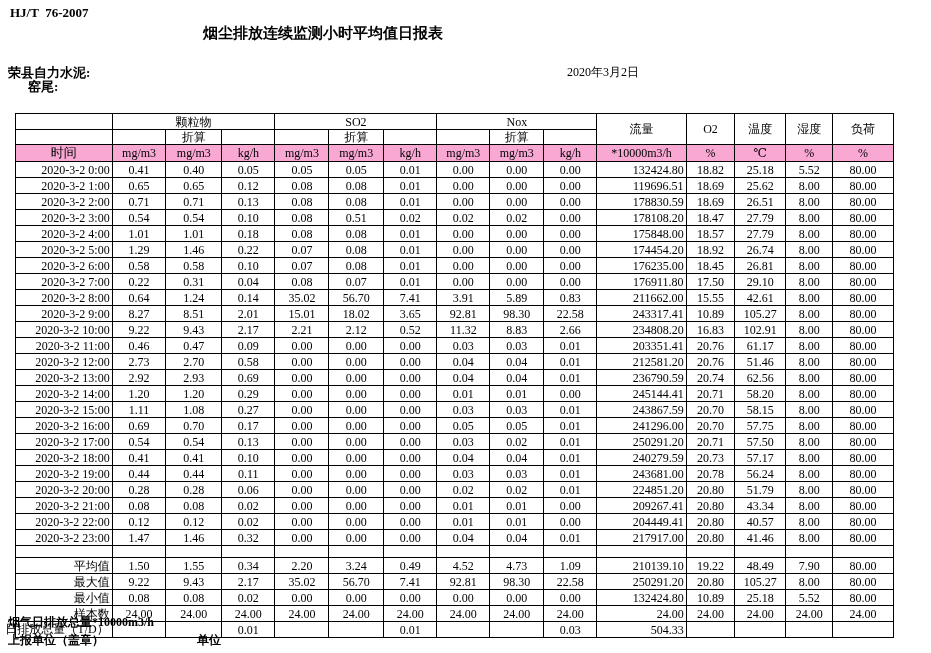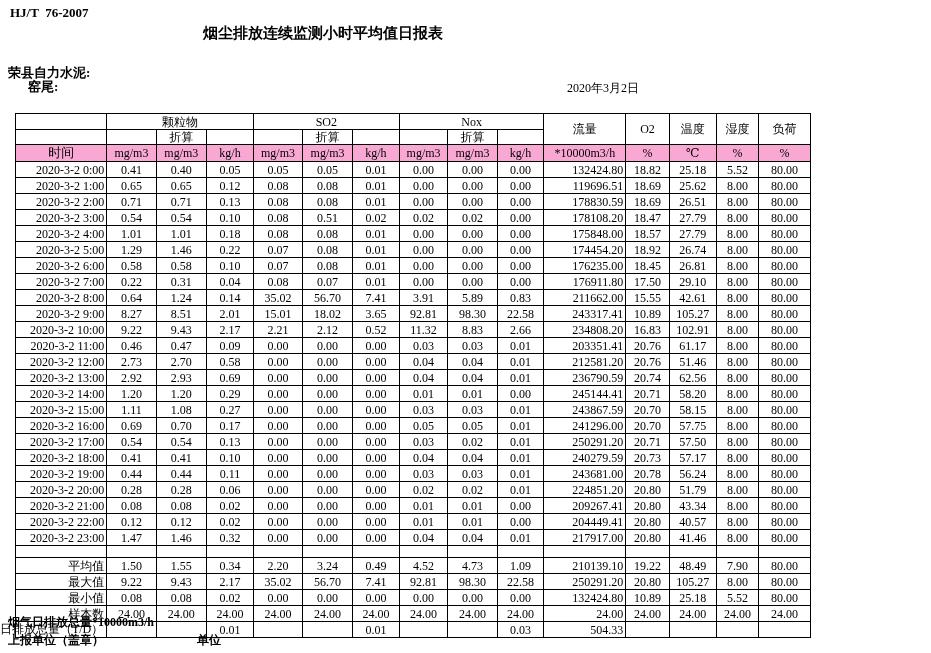--- a/index.html
+++ b/index.html
@@ -1,24 +1,24 @@
 <!DOCTYPE html>
 <html><head>
 <meta charset="utf-8">
 <style>
   html,body { margin:0; padding:0; background:#ffffff; }
   .page {
-    position:relative; width:811px; height:653px; background:#ffffff;
+    position:relative; width:894px; height:653px; background:#ffffff;
     font-family:"Liberation Serif","DejaVu Serif",serif; color:#000; overflow:hidden;
   }
   .hdr-code { position:absolute; left:10px; top:5px; font-size:13px; font-weight:bold; white-space:pre; }
   .title { position:absolute; left:203px; top:24px; width:240px; text-align:center; font-size:15px; font-weight:bold; white-space:nowrap; }
   .company { position:absolute; left:8px; top:64px; font-size:13px; font-weight:bold; }
   .location { position:absolute; left:8px; top:78px; font-size:13px; font-weight:bold;margin-left:20px; }
-  .date { position:absolute; left:567px; top:80px; font-size:12px; }
+  .date { position:absolute; left:567px; top:64px; font-size:12px; }
 
   table.report {
     position:absolute; left:15px; top:113px;
     border-collapse:collapse; table-layout:fixed; font-size:12px;
   }
   table.report td {
     border:1px solid #000; padding:0 2px; height:15px; line-height:14px;
     overflow:visible; white-space:nowrap; vertical-align:middle;
   }
   tr.hrow1 td, tr.hrow2 td { text-align:center; }

